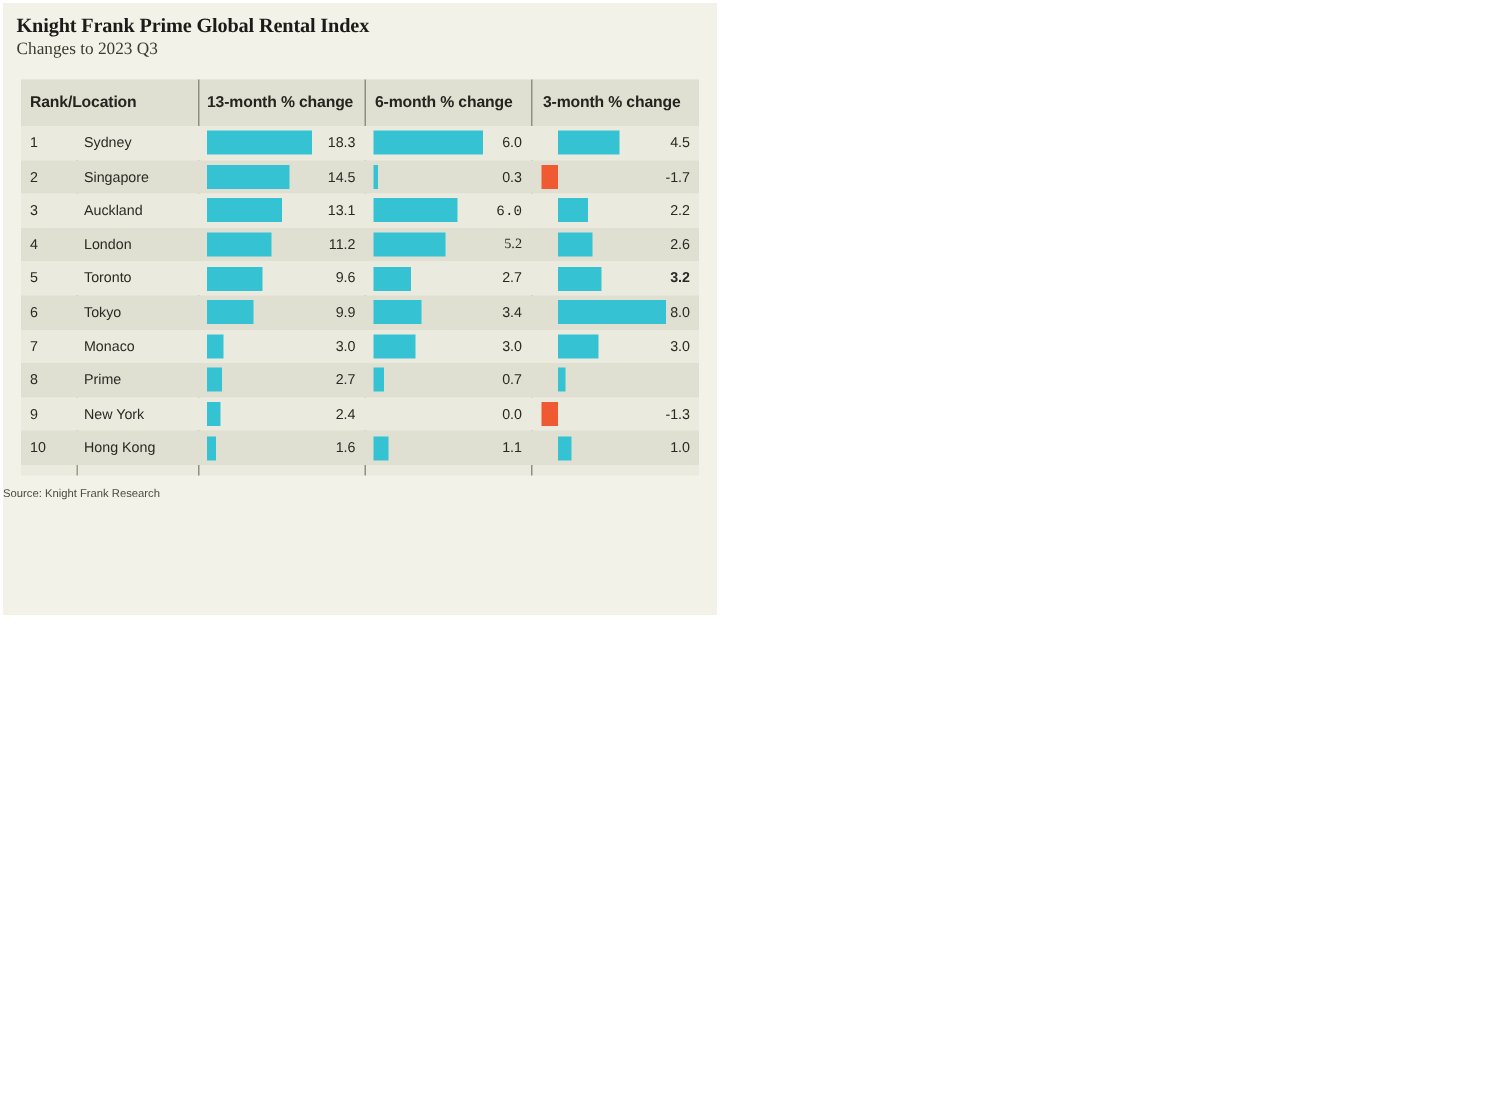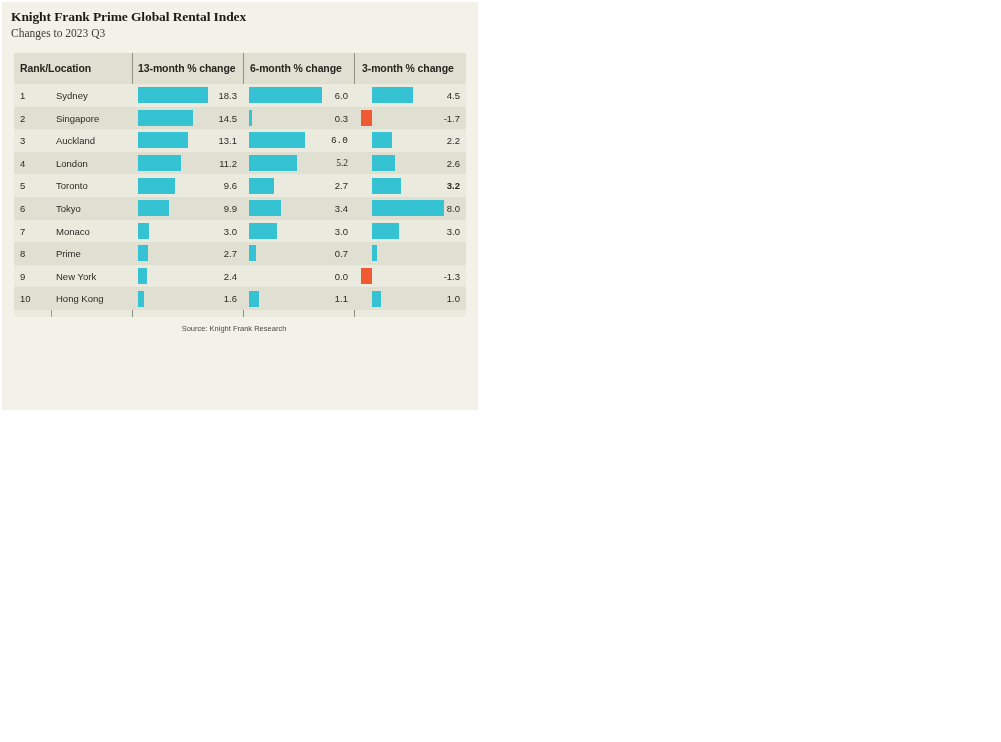--- a/index.html
+++ b/index.html
@@ -64,21 +64,21 @@
   .bar.pos{background:#35c3d4;}
   .bar.neg{background:#ef5a33;}
   .val{
     position:absolute;top:6px;
     font-size:9.5px;color:#2a2a24;white-space:nowrap;
     text-align:right;
   }
 
   #source{
     position:absolute;left:0;top:322px;width:464px;
-    text-align:center;
+    text-align:left;
     font-size:7.5px;color:#4a4a40;white-space:nowrap;
   }
 </style>
 </head>
 <body>
 
 <div id="card">
 
   <div id="title">Knight Frank Prime Global Rental Index</div>
   <div id="subtitle">Changes to 2023 Q3</div>

